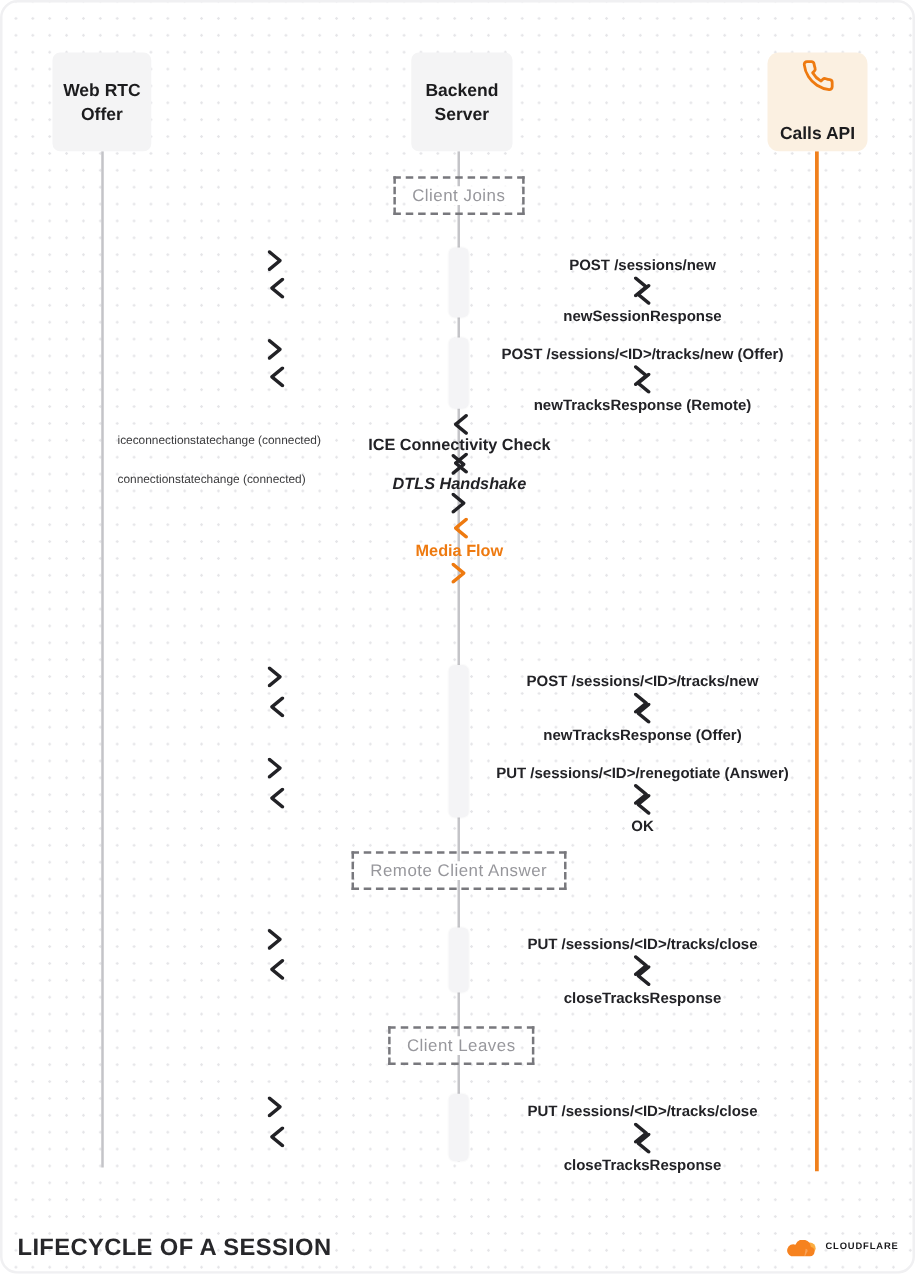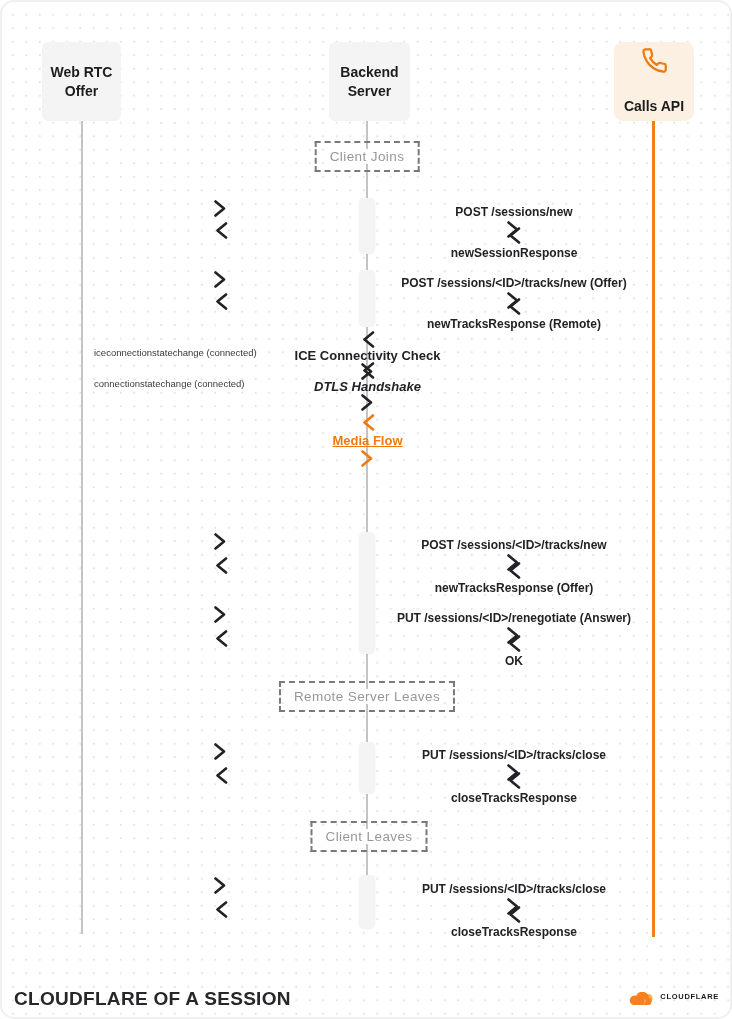--- a/index.html
+++ b/index.html
@@ -90,21 +90,21 @@
   <div class="actor orange" style="left:612px;width:80px;">
     <span class="phone">
       <svg width="27" height="27" viewBox="0 0 24 24" fill="none" stroke="#ee7a10" stroke-width="2" stroke-linecap="round" stroke-linejoin="round">
         <path d="M22 16.92v3a2 2 0 0 1-2.18 2 19.79 19.79 0 0 1-8.63-3.07 19.5 19.5 0 0 1-6-6 19.79 19.79 0 0 1-3.07-8.67A2 2 0 0 1 4.11 2h3a2 2 0 0 1 2 1.72 12.84 12.84 0 0 0 .7 2.81 2 2 0 0 1-.45 2.11L8.09 9.91a16 16 0 0 0 6 6l1.27-1.27a2 2 0 0 1 2.11-.45 12.84 12.84 0 0 0 2.81.7A2 2 0 0 1 22 16.92z"></path>
       </svg>
     </span>
     <span>Calls API</span>
   </div>
 
   <div class="section" style="left:365px;top:139px;"><span>Client Joins</span></div>
-  <div class="section" style="left:365px;top:679px;"><span>Remote Server Leaves</span></div>
+  <div class="section" style="left:365px;top:679px;"><span>Remote Client Answer</span></div>
   <div class="section" style="left:367px;top:819px;"><span>Client Leaves</span></div>
 
   <div class="msg" style="left:80px;top:205px;width:277px;">
     <span class="line"></span>
     <svg class="ah-r" width="12" height="17" viewBox="0 0 12 17">
         <path d="M1.5 1.5 L10 8.5 L1.5 15.5" fill="none" stroke="currentColor" stroke-width="2.6" stroke-linecap="round" stroke-linejoin="round"></path>
       </svg>
   </div>
   <div class="msg" style="left:373px;top:210px;width:278px;">
     <span class="line"></span>
@@ -182,21 +182,21 @@
         <path d="M1.5 1.5 L10 8.5 L1.5 15.5" fill="none" stroke="currentColor" stroke-width="2.6" stroke-linecap="round" stroke-linejoin="round"></path>
       </svg>
   </div>
   <div class="note" style="left:92px;top:376px;">connectionstatechange (connected)</div>
 
   <div class="msg orange" style="left:80px;top:421px;width:571px;">
     <svg class="ah-l" width="12" height="17" viewBox="0 0 12 17">
         <path d="M10 1.5 L1.5 8.5 L10 15.5" fill="none" stroke="currentColor" stroke-width="2.6" stroke-linecap="round" stroke-linejoin="round"></path>
       </svg>
     <span class="line"></span>
-      <span class="lbl" style="font-size:13px;text-decoration:underline;">Media Flow</span>
+      <span class="lbl" style="font-size:13px;">Media Flow</span>
       <span class="line"></span>
     <svg class="ah-r" width="12" height="17" viewBox="0 0 12 17">
         <path d="M1.5 1.5 L10 8.5 L1.5 15.5" fill="none" stroke="currentColor" stroke-width="2.6" stroke-linecap="round" stroke-linejoin="round"></path>
       </svg>
   </div>
 
   <div class="msg" style="left:80px;top:538px;width:277px;">
     <span class="line"></span>
     <svg class="ah-r" width="12" height="17" viewBox="0 0 12 17">
         <path d="M1.5 1.5 L10 8.5 L1.5 15.5" fill="none" stroke="currentColor" stroke-width="2.6" stroke-linecap="round" stroke-linejoin="round"></path>
@@ -305,21 +305,21 @@
       <span class="lbl">closeTracksResponse</span>
       <span class="line"></span>
   </div>
   <div class="msg" style="left:80px;top:908px;width:277px;">
     <svg class="ah-l" width="12" height="17" viewBox="0 0 12 17">
         <path d="M10 1.5 L1.5 8.5 L10 15.5" fill="none" stroke="currentColor" stroke-width="2.6" stroke-linecap="round" stroke-linejoin="round"></path>
       </svg>
     <span class="line"></span>
   </div>
 
-  <div class="title">CLOUDFLARE OF A SESSION</div>
+  <div class="title">LIFECYCLE OF A SESSION</div>
   <div class="brand">
     <svg width="27" height="14" viewBox="0 0 54 28">
       <circle cx="38" cy="13" r="9" fill="#faad41"></circle>
       <path d="M8 26 L38 26 a7.5 7.5 0 0 0 1.5-14.8 A13 13 0 0 0 14.6 7.4 A8.8 8.8 0 0 0 8 26 z" fill="#f6821f"></path>
       <path d="M30 26 l4-8 a3 3 0 0 0-3-4 l-2 12z" fill="#fff" opacity="0.25"></path>
     </svg>
     <span class="brand-text">CLOUDFLARE</span>
   </div>
 
 </div>

